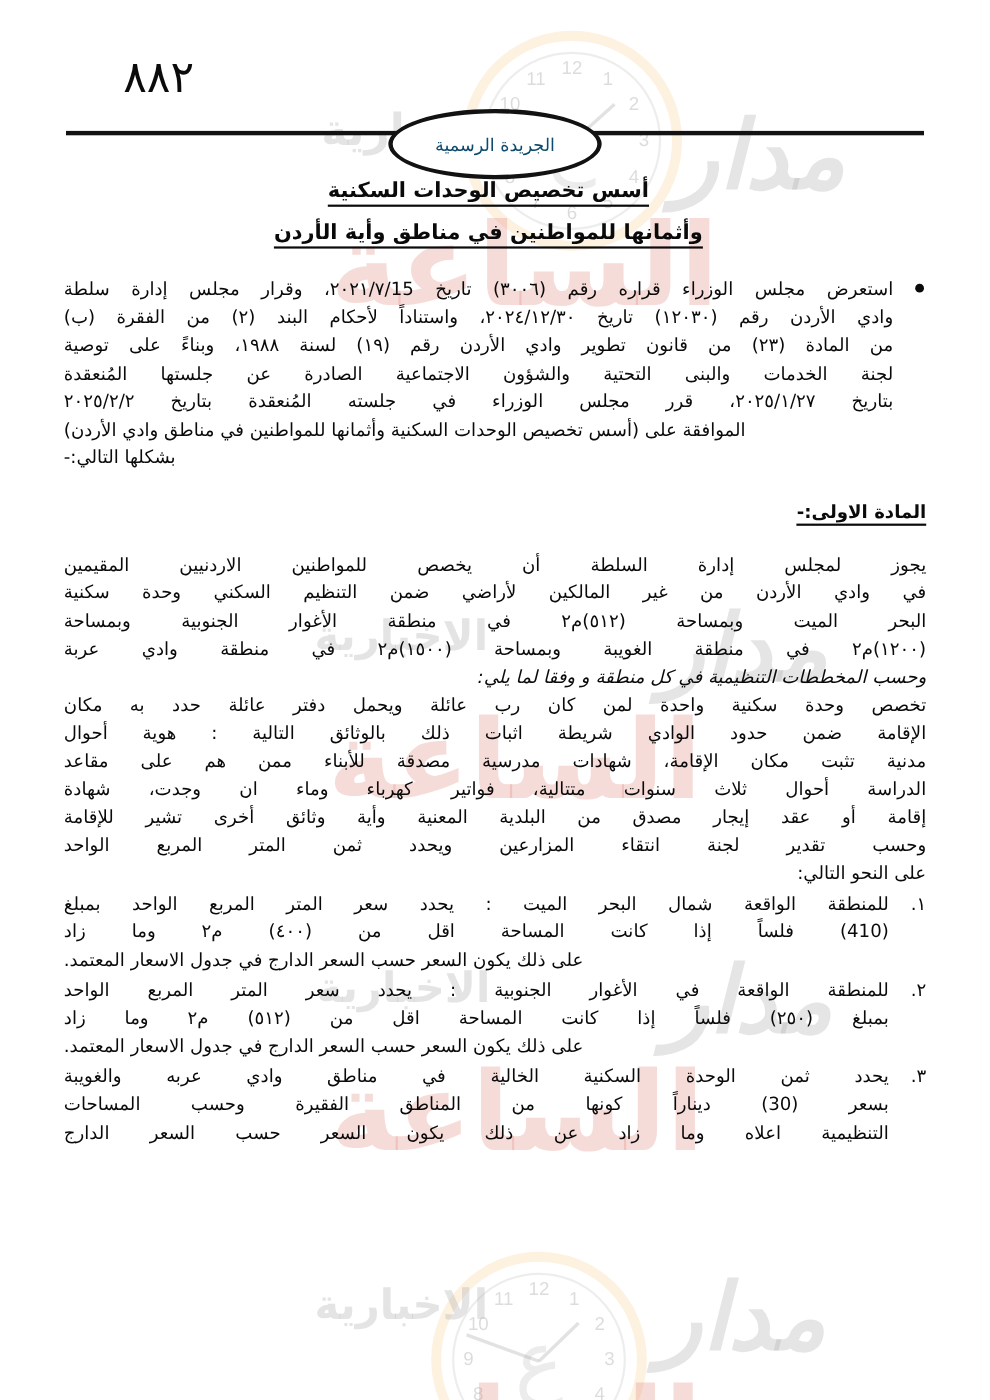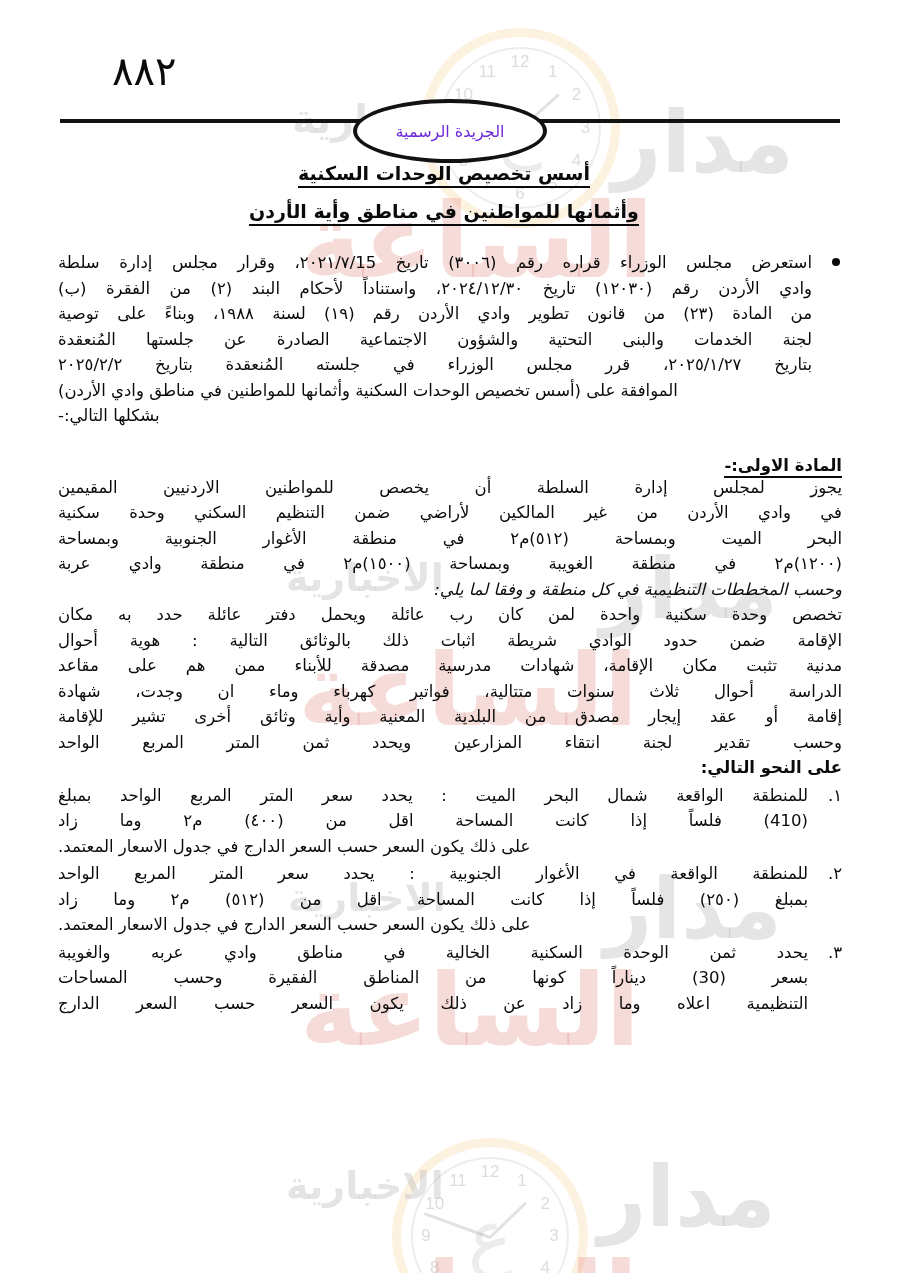--- a/index.html
+++ b/index.html
@@ -66,20 +66,21 @@
   }
 
   .wm-text {
     position: absolute;
     font-family: "DejaVu Sans", sans-serif;
     font-weight: bold;
     white-space: nowrap;
   }
   .wm-madar {
     color: rgba(170, 170, 170, 0.30);
+    font-style: italic;
   }
   .wm-saa {
     color: rgba(222, 120, 110, 0.26);
     margin-top: 32px;
   }
   .wm-akhbaria {
     color: rgba(175, 175, 175, 0.34);
   }
 
   
@@ -119,21 +120,21 @@
     border: 4px solid #121212;
     border-radius: 50%;
     background: #ffffff;
     display: flex;
     align-items: center;
     justify-content: center;
   }
   .rule-row .ellipse span {
     font-size: 16px;
     font-family: "DejaVu Sans", sans-serif;
-    color: #6d28d9;
+    color: #0c4a6e;
     letter-spacing: 0.5px;
   }
 
   
   .doc-title {
     position: absolute;
     top: 162px;
     left: 0;
     right: 12px;
     text-align: center;
@@ -195,20 +196,21 @@
   }
   .article-head span {
     font-size: 16.5px;
     font-weight: bold;
     font-family: "DejaVu Sans", sans-serif;
     border-bottom: 2px solid #0a0a0a;
     padding-bottom: 1px;
   }
 
   .main-para {
+    margin-top: 26px;
   }
   .para-seg {
     text-align: justify;
     text-align-last: justify;
   }
   .seg-endright {
     text-align-last: right;
     font-style: italic;
   }
 
@@ -338,21 +340,21 @@
       <div class="para para-seg">في وادي الأردن من غير المالكين لأراضي ضمن التنظيم السكني وحدة سكنية</div>
       <div class="para para-seg">البحر الميت وبمساحة (٥١٢)م٢ في منطقة الأغوار الجنوبية وبمساحة</div>
       <div class="para para-seg">(١٢٠٠)م٢ في منطقة الغويبة وبمساحة (١٥٠٠)م٢ في منطقة وادي عربة</div>
       <div class="para seg-endright" style="text-align:right; text-align-last:right;">وحسب المخططات التنظيمية في كل منطقة و وفقا لما يلي:</div>
       <div class="para para-seg">تخصص وحدة سكنية واحدة لمن كان رب عائلة ويحمل دفتر عائلة حدد به مكان</div>
       <div class="para para-seg">الإقامة ضمن حدود الوادي شريطة اثبات ذلك بالوثائق التالية : هوية أحوال</div>
       <div class="para para-seg">مدنية تثبت مكان الإقامة، شهادات مدرسية مصدقة للأبناء ممن هم على مقاعد</div>
       <div class="para para-seg">الدراسة أحوال ثلاث سنوات متتالية، فواتير كهرباء وماء ان وجدت، شهادة</div>
       <div class="para para-seg">إقامة أو عقد إيجار مصدق من البلدية المعنية وأية وثائق أخرى تشير للإقامة</div>
       <div class="para para-seg">وحسب تقدير لجنة انتقاء المزارعين ويحدد ثمن المتر المربع الواحد</div>
-      <div class="para" style="text-align:left; text-align-last:right;font-weight:bold;">على النحو التالي:</div>
+      <div class="para" style="text-align:left; text-align-last:right;">على النحو التالي:</div>
     </div>
 
     <div class="numbered">
 
       <div class="num-item">
         <div class="marker">١.</div>
         <div>للمنطقة الواقعة شمال البحر الميت : يحدد سعر المتر المربع الواحد بمبلغ</div>
         <div>(410) فلساً إذا كانت المساحة اقل من (٤٠٠) م٢ وما زاد</div>
         <div class="itxt-last" style="text-align:left; text-align-last:left;">على ذلك يكون السعر حسب السعر الدارج في جدول الاسعار المعتمد.</div>
       </div>

